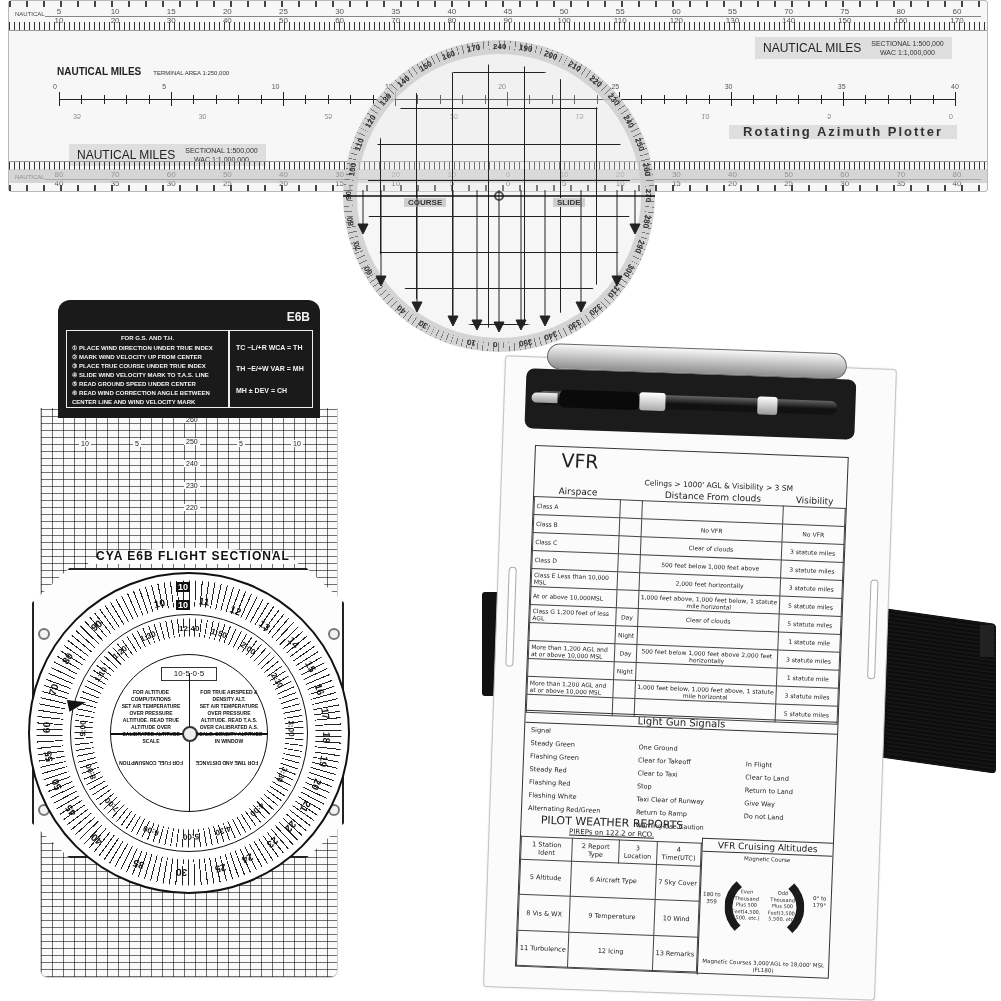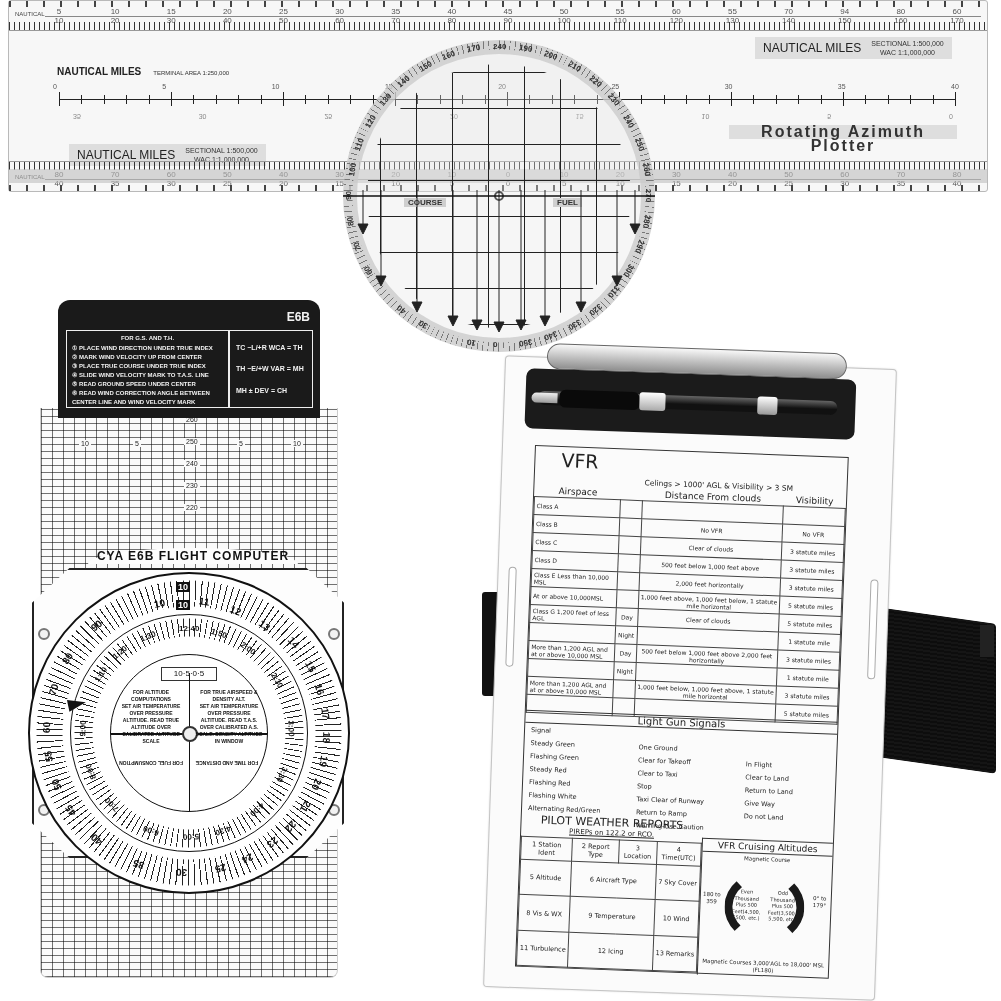--- a/index.html
+++ b/index.html
@@ -42,21 +42,21 @@
   .terminal-title .t { font-size: 10px; font-weight: bold; color: #222; }
   .terminal-title .s { font-size: 6px; color: #333; }
   .mid-scale {
     position: absolute; left: 50px; width: 896px; top: 98px; height: 1px; background: #222;
   }
   .mid-scale .tk { position: absolute; top: -4px; width: 1px; height: 9px; background: #222; }
   .mid-scale-labels { position: absolute; left: 44px; width: 906px; top: 82px; display: flex; justify-content: space-between; font-size: 7px; color: #555; }
   .mid-scale-labels2 { position: absolute; left: 64px; width: 880px; top: 112px; display: flex; justify-content: space-between; font-size: 7px; color: #888; transform: scaleY(-1); }
   .raz-title {
     position: absolute; left: 720px; top: 124px; width: 228px; height: 14px; background: #dedede;
-    font-size: 16px; font-weight: bold; letter-spacing: 2px; color: #333; text-align: center; line-height: 14px;
+    font-size: 13px; font-weight: bold; letter-spacing: 2px; color: #333; text-align: center; line-height: 14px;
   }
 
   
   .azimuth {
     position: absolute; left: 343px; top: 40px; width: 312px; height: 312px; border-radius: 50%;
     background: rgba(230,230,230,0.35);
     border: 14px solid rgba(200,200,200,0.75);
   }
   .azimuth .ring-ticks {
     position: absolute; inset: -14px; border-radius: 50%;
@@ -228,21 +228,21 @@
         <span>25</span>
         <span>30</span>
         <span>35</span>
         <span>40</span>
         <span>45</span>
         <span>50</span>
         <span>55</span>
         <span>60</span>
         <span>55</span>
         <span>70</span>
-        <span>94</span>
+        <span>75</span>
         <span>80</span>
         <span>60</span>
       </div>
     <div class="mid-divider" style="top:15px"></div>
     <div class="scale-labels l2" id="top-wac">
         <span>10</span>
         <span>20</span>
         <span>30</span>
         <span>40</span>
         <span>50</span>
@@ -431,21 +431,21 @@
     <span class="az-num" style="left: 639.736px; top: 216.874px; transform: rotate(460deg);">280</span>
     <span class="az-num" style="left: 633.014px; top: 241.961px; transform: rotate(470deg);">290</span>
     <span class="az-num" style="left: 622.038px; top: 265.5px; transform: rotate(480deg);">300</span>
     <span class="az-num" style="left: 607.141px; top: 286.775px; transform: rotate(490deg);">310</span>
     <span class="az-num" style="left: 588.775px; top: 305.141px; transform: rotate(500deg);">320</span>
     <span class="az-num" style="left: 567.5px; top: 320.038px; transform: rotate(510deg);">330</span>
     <span class="az-num" style="left: 543.961px; top: 331.014px; transform: rotate(520deg);">340</span>
     <span class="az-num" style="left: 518.874px; top: 337.736px; transform: rotate(530deg);">350</span>
   </div>
 <span class="course-label">COURSE</span>
-<span class="arrow-label">FUEL</span>
+<span class="arrow-label">SLIDE</span>
 <svg style="position:absolute;left:343px;top:190px" width="312" height="150">
   <g stroke="#222" stroke-width="1" fill="#222">
     <line x1="20" y1="0" x2="20" y2="40"></line>
       <polygon points="15,34 25,34 20,44"></polygon>
     <line x1="292" y1="0" x2="292" y2="40"></line>
       <polygon points="287,34 297,34 292,44"></polygon>
     <line x1="38" y1="0" x2="38" y2="92"></line>
       <polygon points="33,86 43,86 38,96"></polygon>
     <line x1="274" y1="0" x2="274" y2="92"></line>
       <polygon points="269,86 279,86 274,96"></polygon>
@@ -497,21 +497,21 @@
       <div>MH ± DEV = CH</div>
     </div>
   </div>
 
   <div class="base-plate"></div>
   <div class="rivet" style="left:10px;top:328px"></div>
   <div class="rivet" style="left:300px;top:328px"></div>
   <div class="rivet" style="left:10px;top:504px"></div>
   <div class="rivet" style="left:300px;top:504px"></div>
 
-  <div class="title-arc">CYA E6B FLIGHT COMPUTER</div>
+  <div class="title-arc">CYA E6B FLIGHT SECTIONAL</div>
 
   <div class="outer-dial">
     <div class="tick-ring"></div>
   </div>
   <div class="inner-dial">
     <div class="tick-ring"></div>
   </div>
   <div class="core">
     <div class="window">
       <span>10</span>·<span>5</span>·<span>0</span>·<span>5</span>

